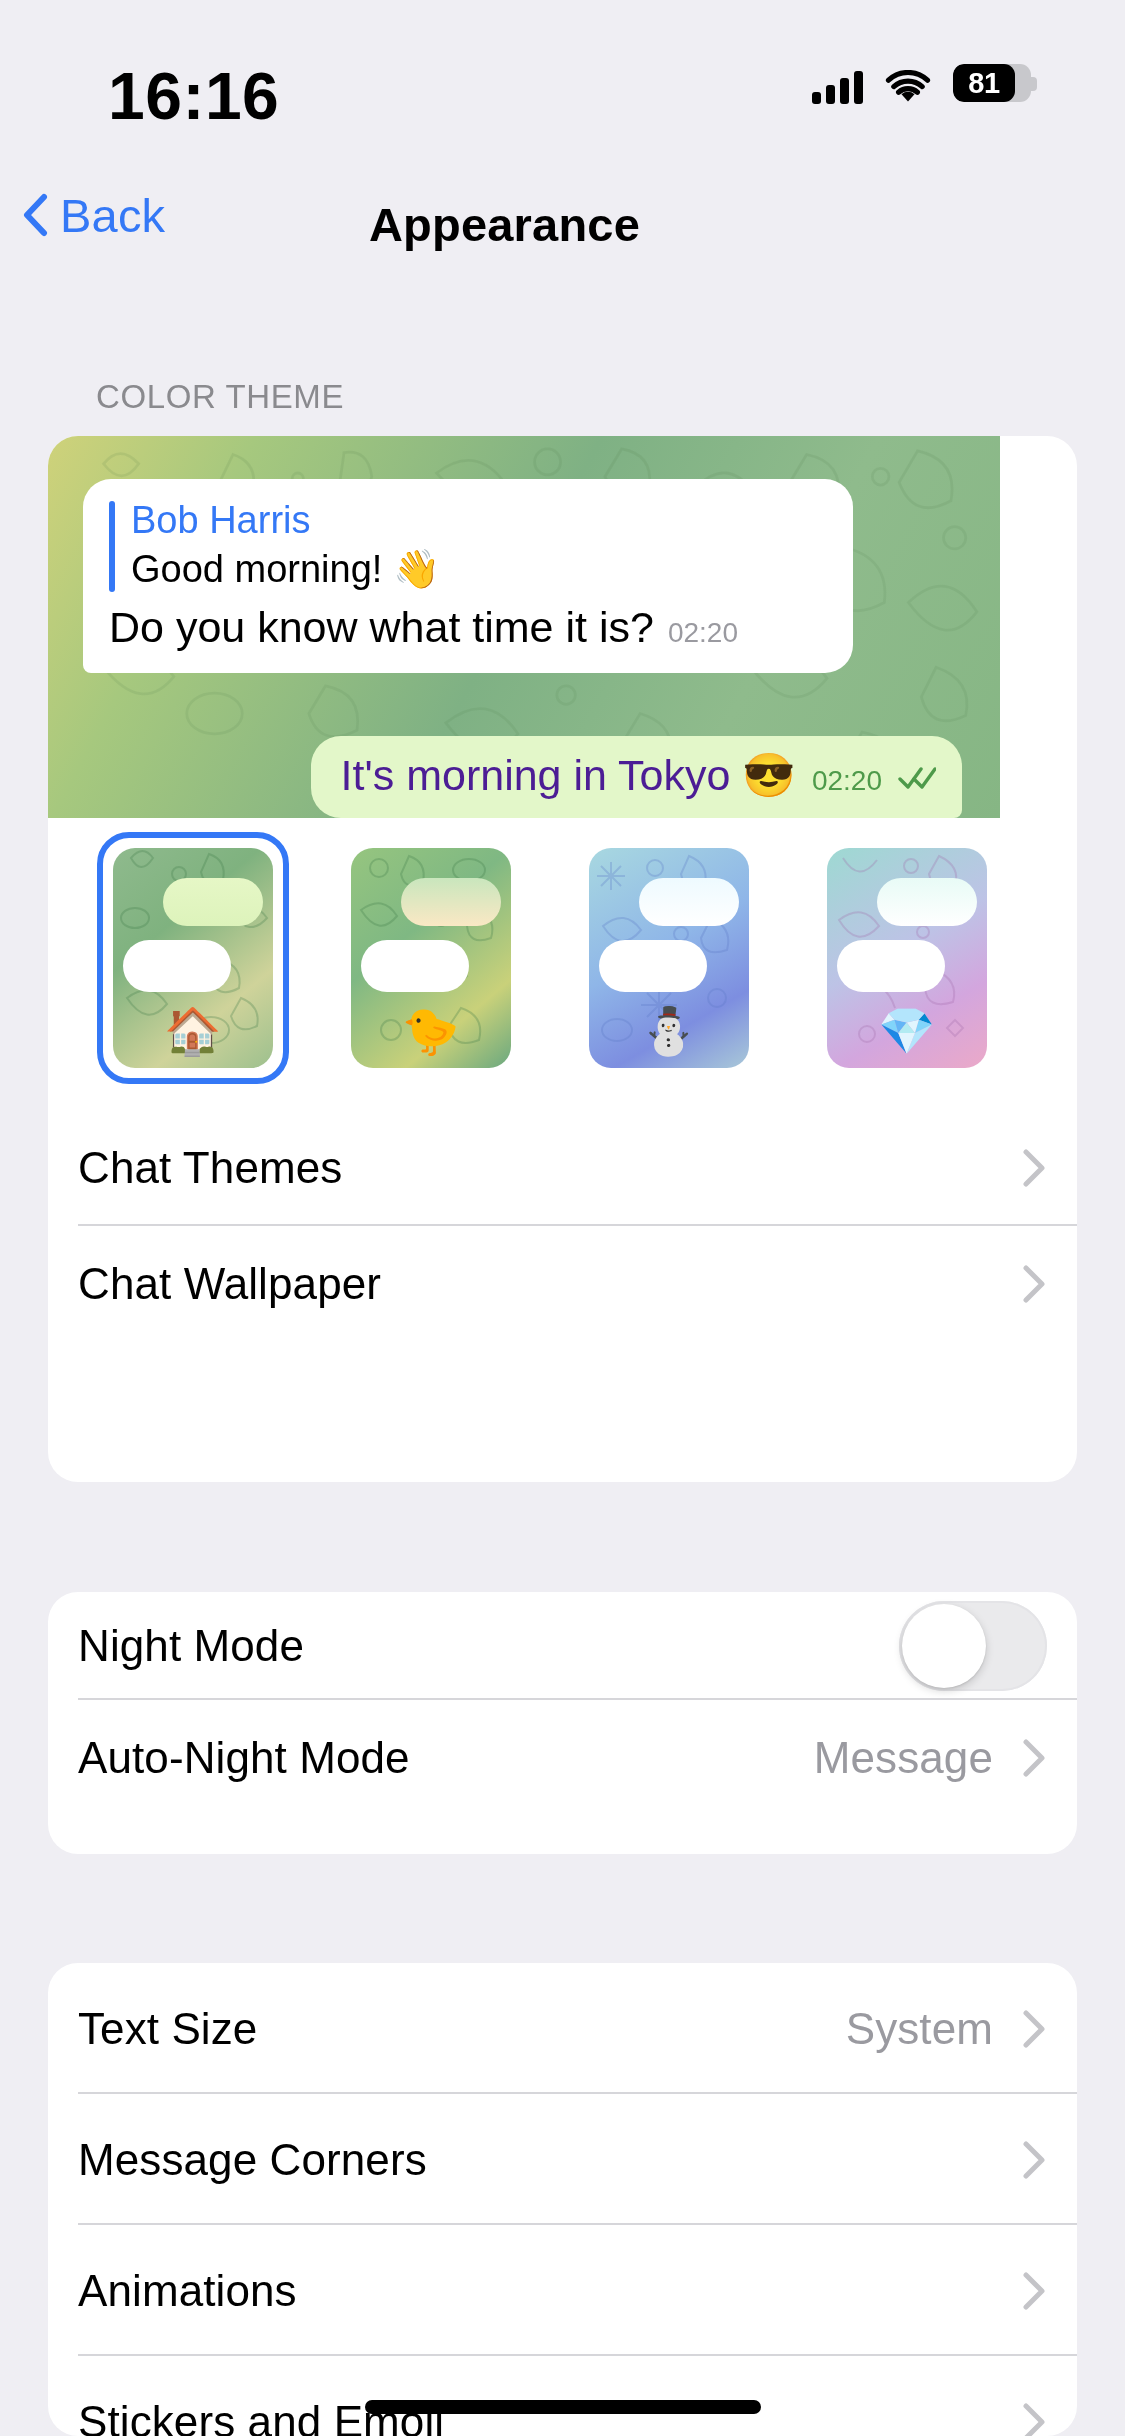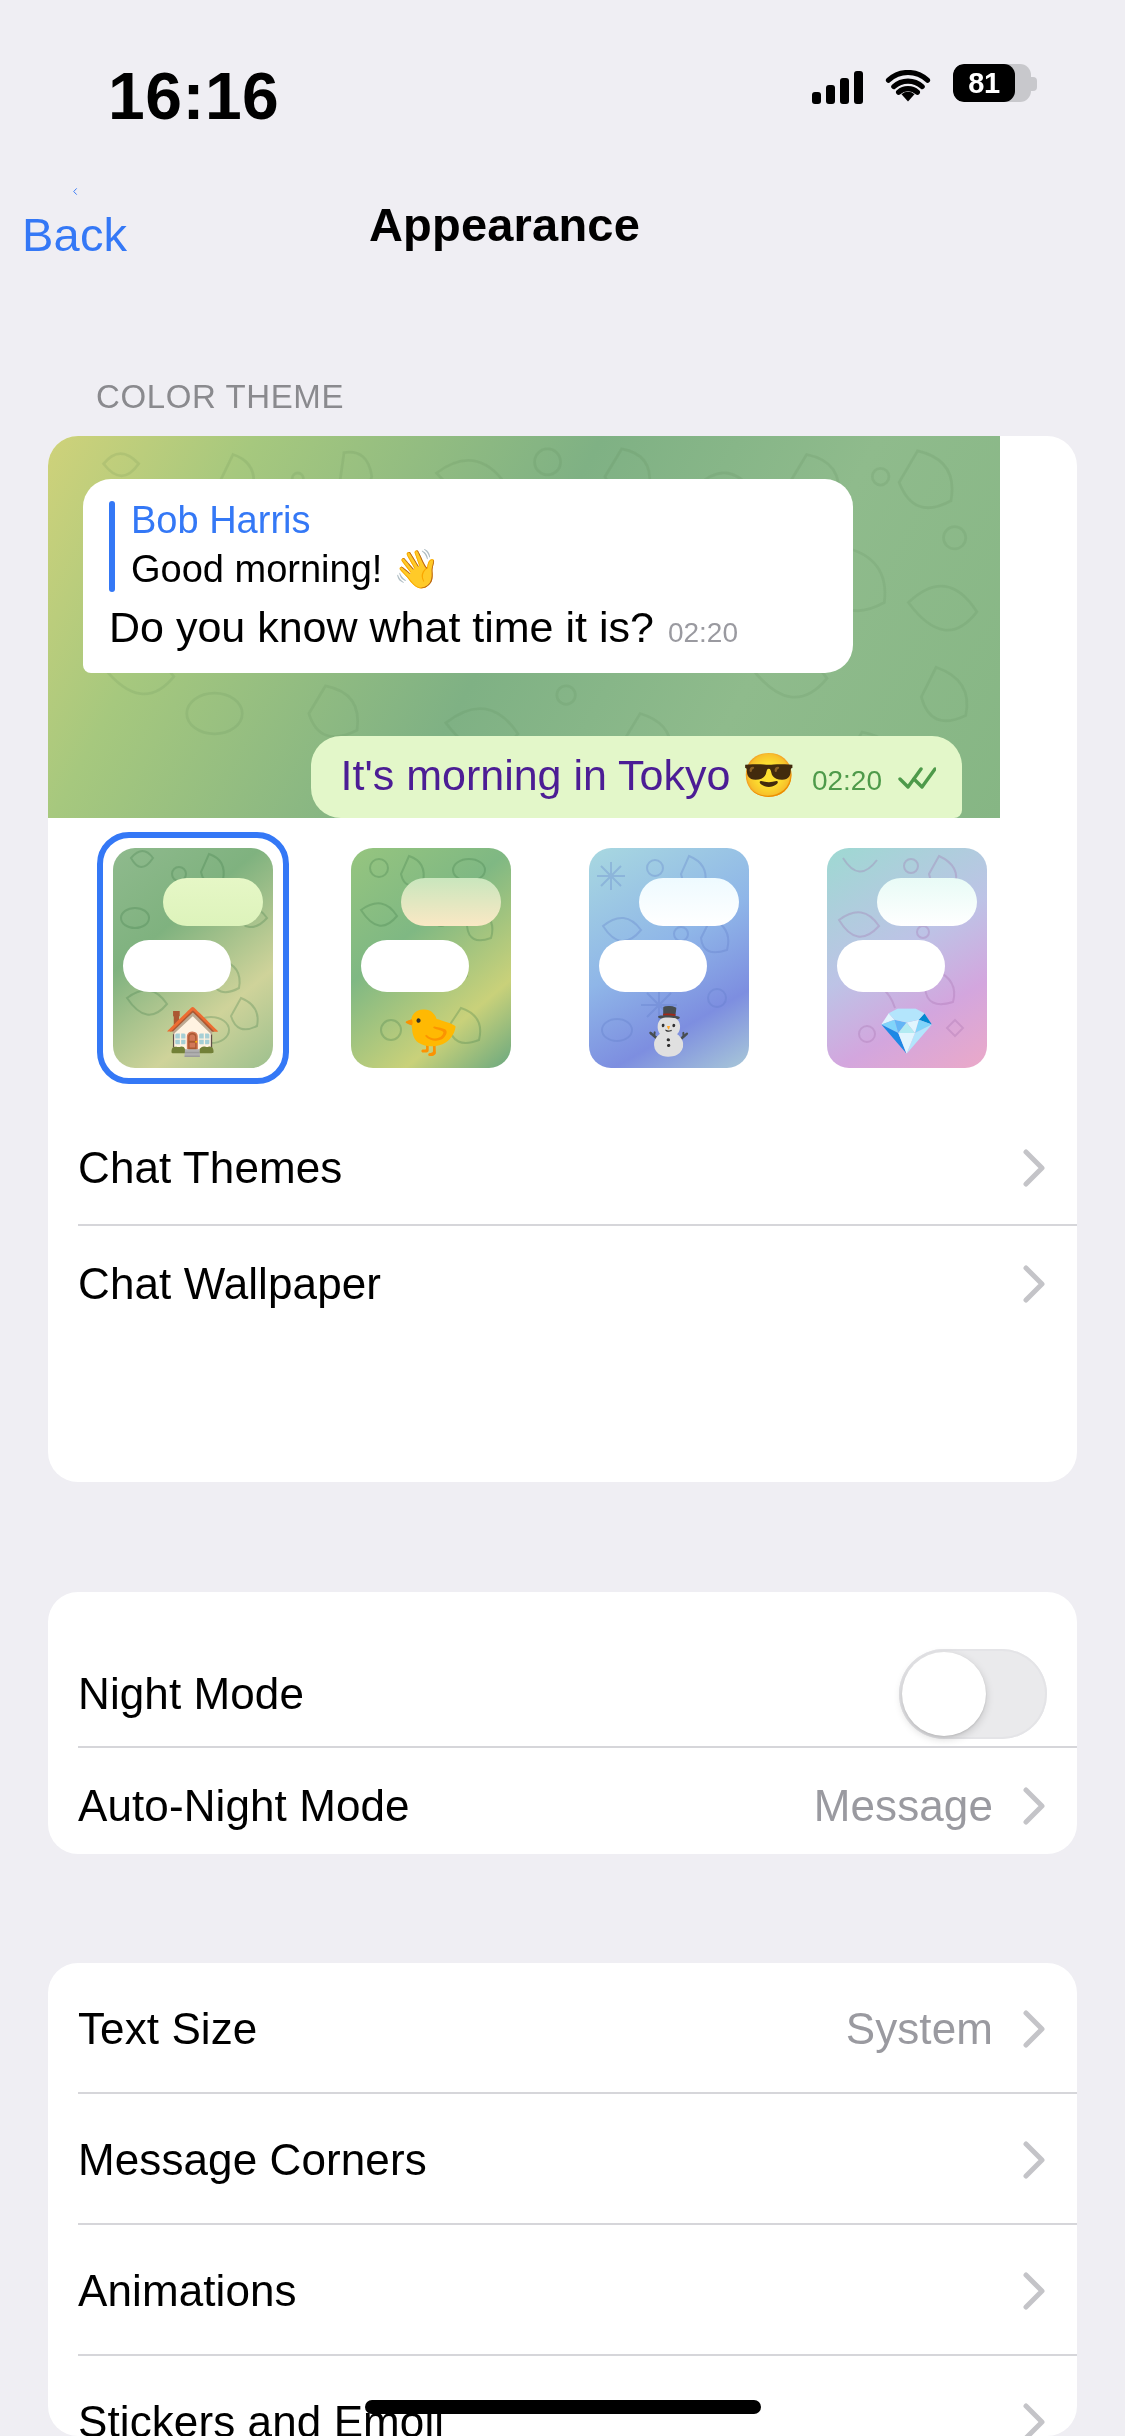--- a/index.html
+++ b/index.html
@@ -42,22 +42,22 @@
     font-size:29px; font-weight:700; color:#fff; letter-spacing:-0.5px;
   }
   .batt-tip {
     position:absolute; right:0; top:13px; width:6px; height:14px;
     background:#C8C8CC; border-radius:0 4px 4px 0;
   }
 
   
   .navbar { position:absolute; top:150px; left:0; width:1125px; height:130px; }
   .nav-back {
-    position:absolute; left:22px; top:38px; height:74px;
-    display:flex; align-items:center; gap:12px; cursor:pointer;flex-direction:column;
+    position:absolute; left:22px; top:28px; height:74px;
+    display:flex; align-items:center; gap:12px; cursor:pointer;
   }
   .nav-chev-left { width:26px; height:44px; }
   .nav-back-label { font-size:47px; color:#3478F6; letter-spacing:0.2px; }
   .nav-title {
     position:absolute; left:0; top:12px; width:1009px; height:130px;
     display:flex; align-items:center; justify-content:center;
     font-size:47px; font-weight:700; color:#000; letter-spacing:0.2px;
     padding-bottom:6px;
   }
 
@@ -367,21 +367,21 @@
     </div>
     <div class="row">
       <span class="row-label">Chat Wallpaper</span>
       <svg class="row-chev" viewBox="0 0 22 38">
         <path d="M3 3 L19 19 L3 35" stroke="#C4C4C8" stroke-width="5" fill="none" stroke-linecap="round" stroke-linejoin="round"></path>
       </svg>
     </div>
   </div>
 
   <div class="card" style="top:1592px; height:262px;">
-    <div class="row" style="height:108px;margin-top:48px;">
+    <div class="row" style="height:108px;">
       <span class="row-label">Night Mode</span>
       <div class="toggle">
           <div class="knob"></div>
         </div>
       <div class="divider" style="bottom:0;"></div>
     </div>
     <div class="row" style="height:116px;">
       <span class="row-label">Auto-Night Mode</span>
       <span class="row-value">Message</span>
       <svg class="row-chev" viewBox="0 0 22 38">

